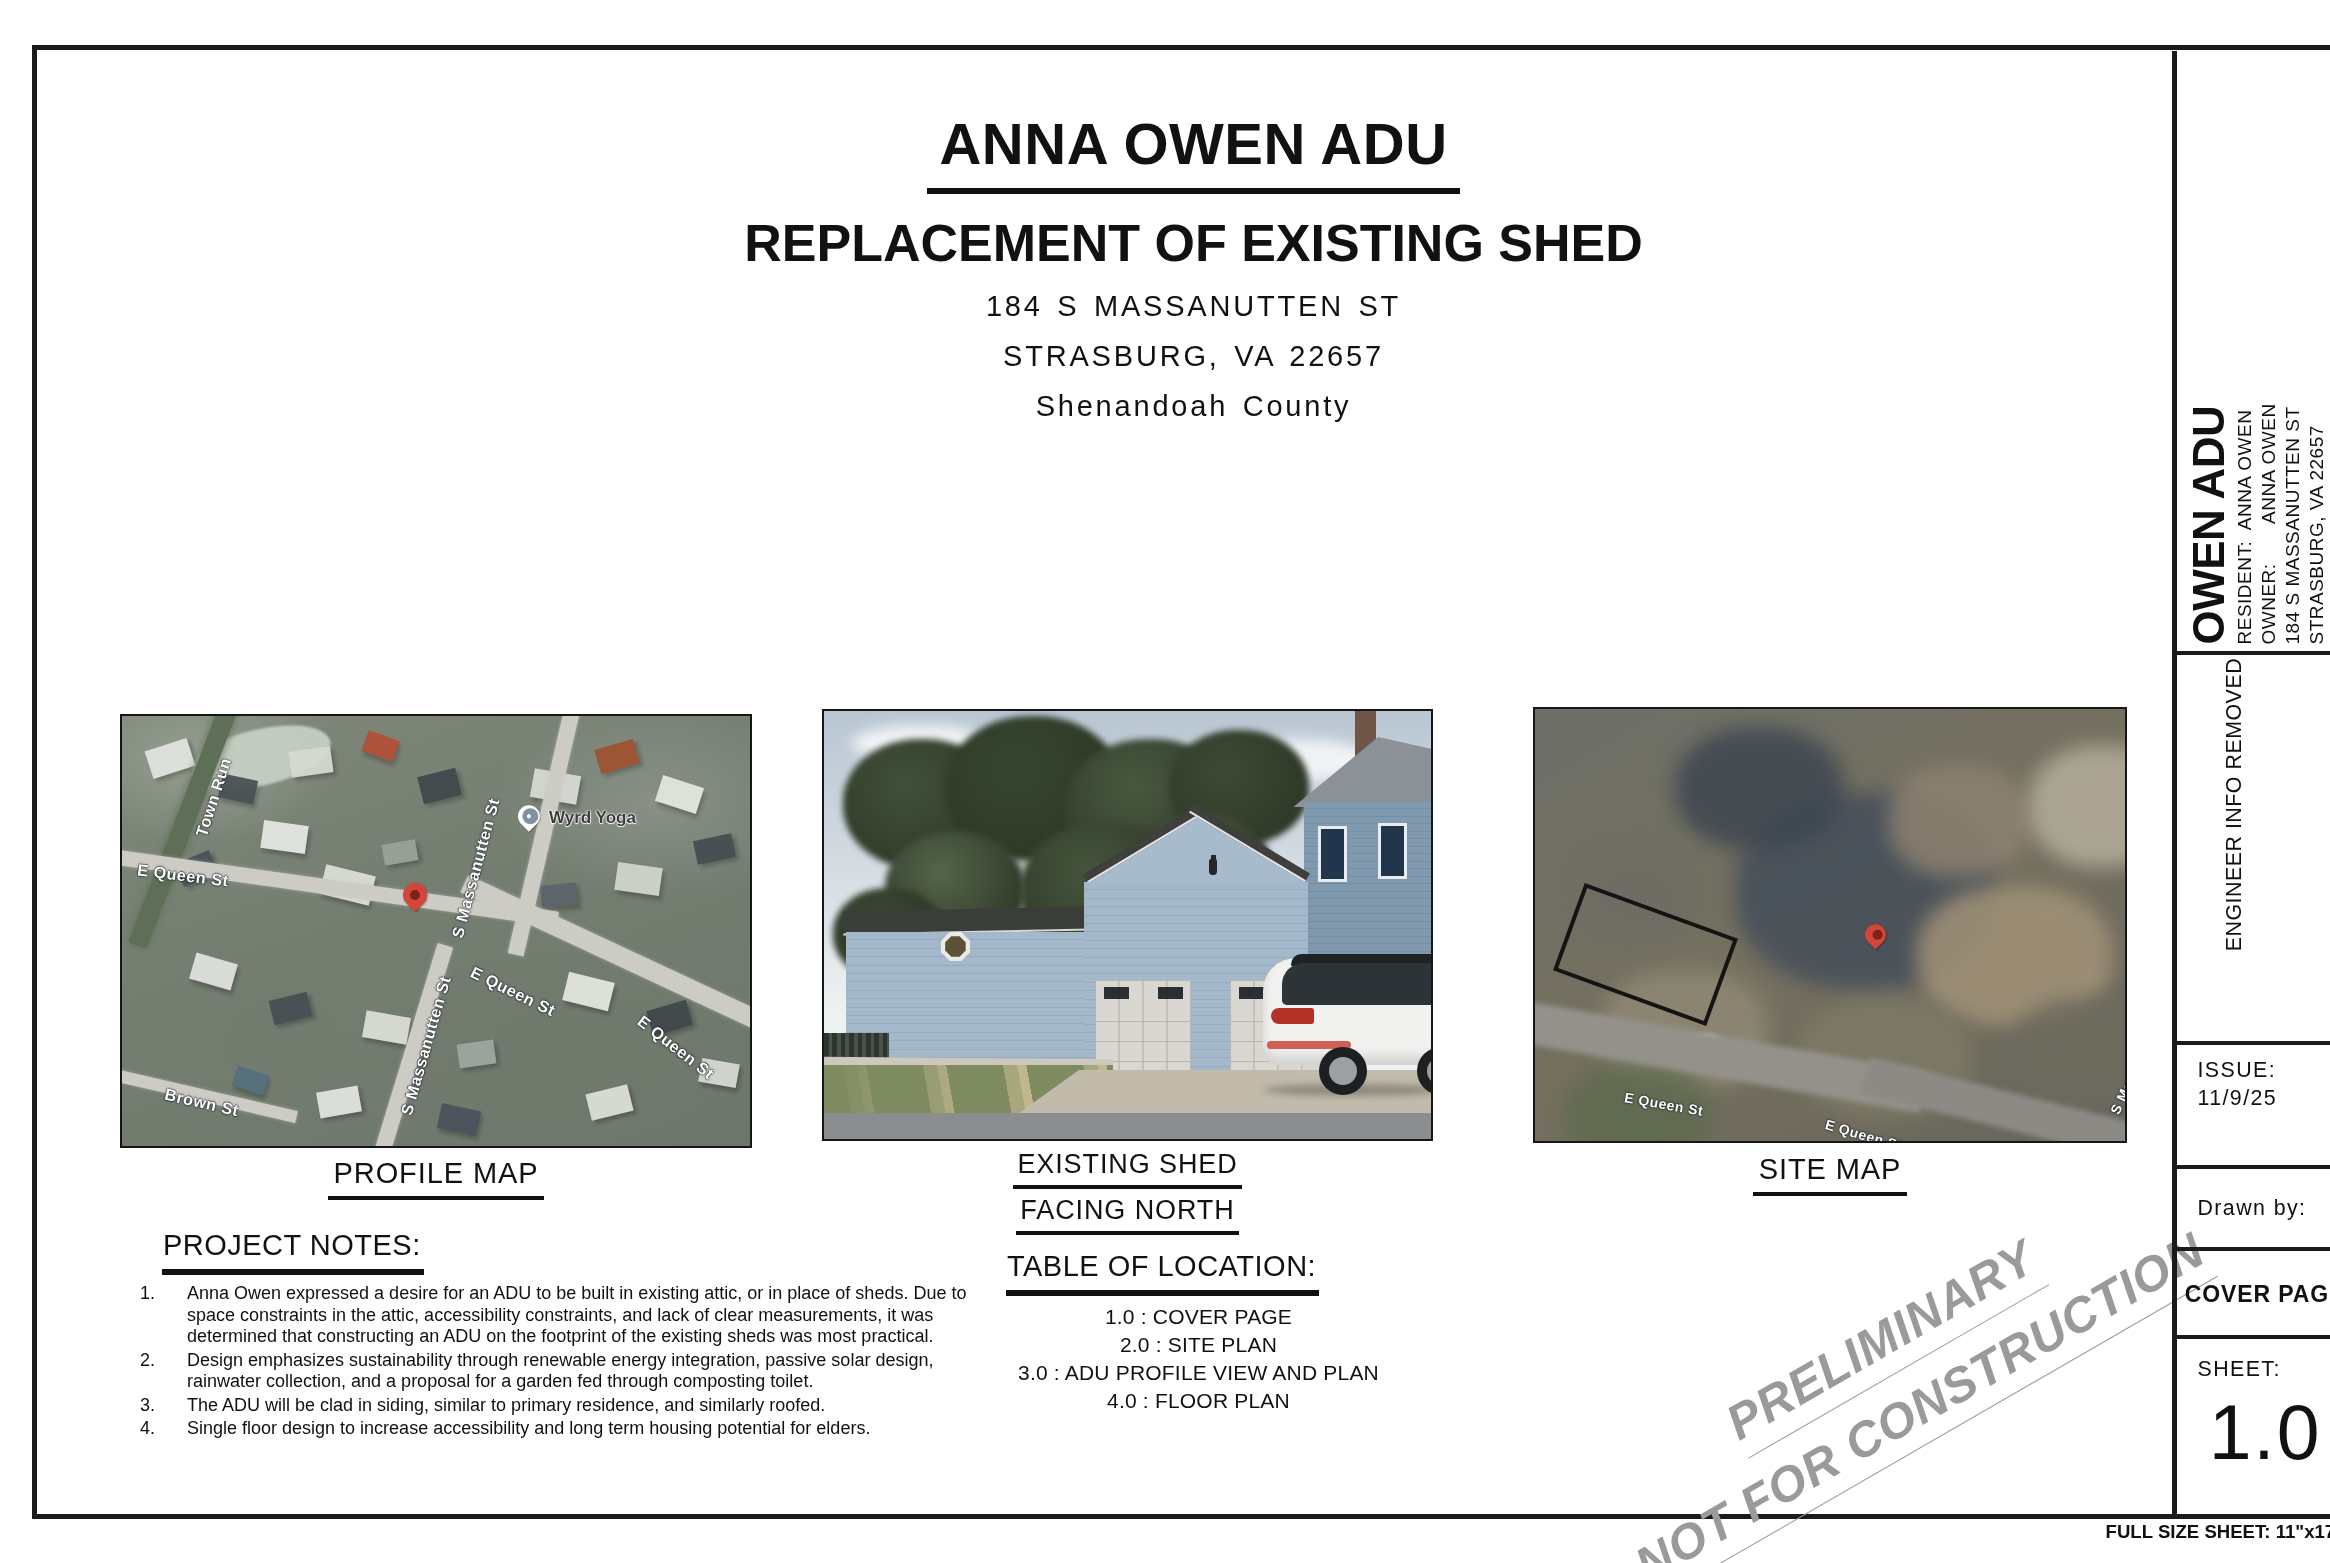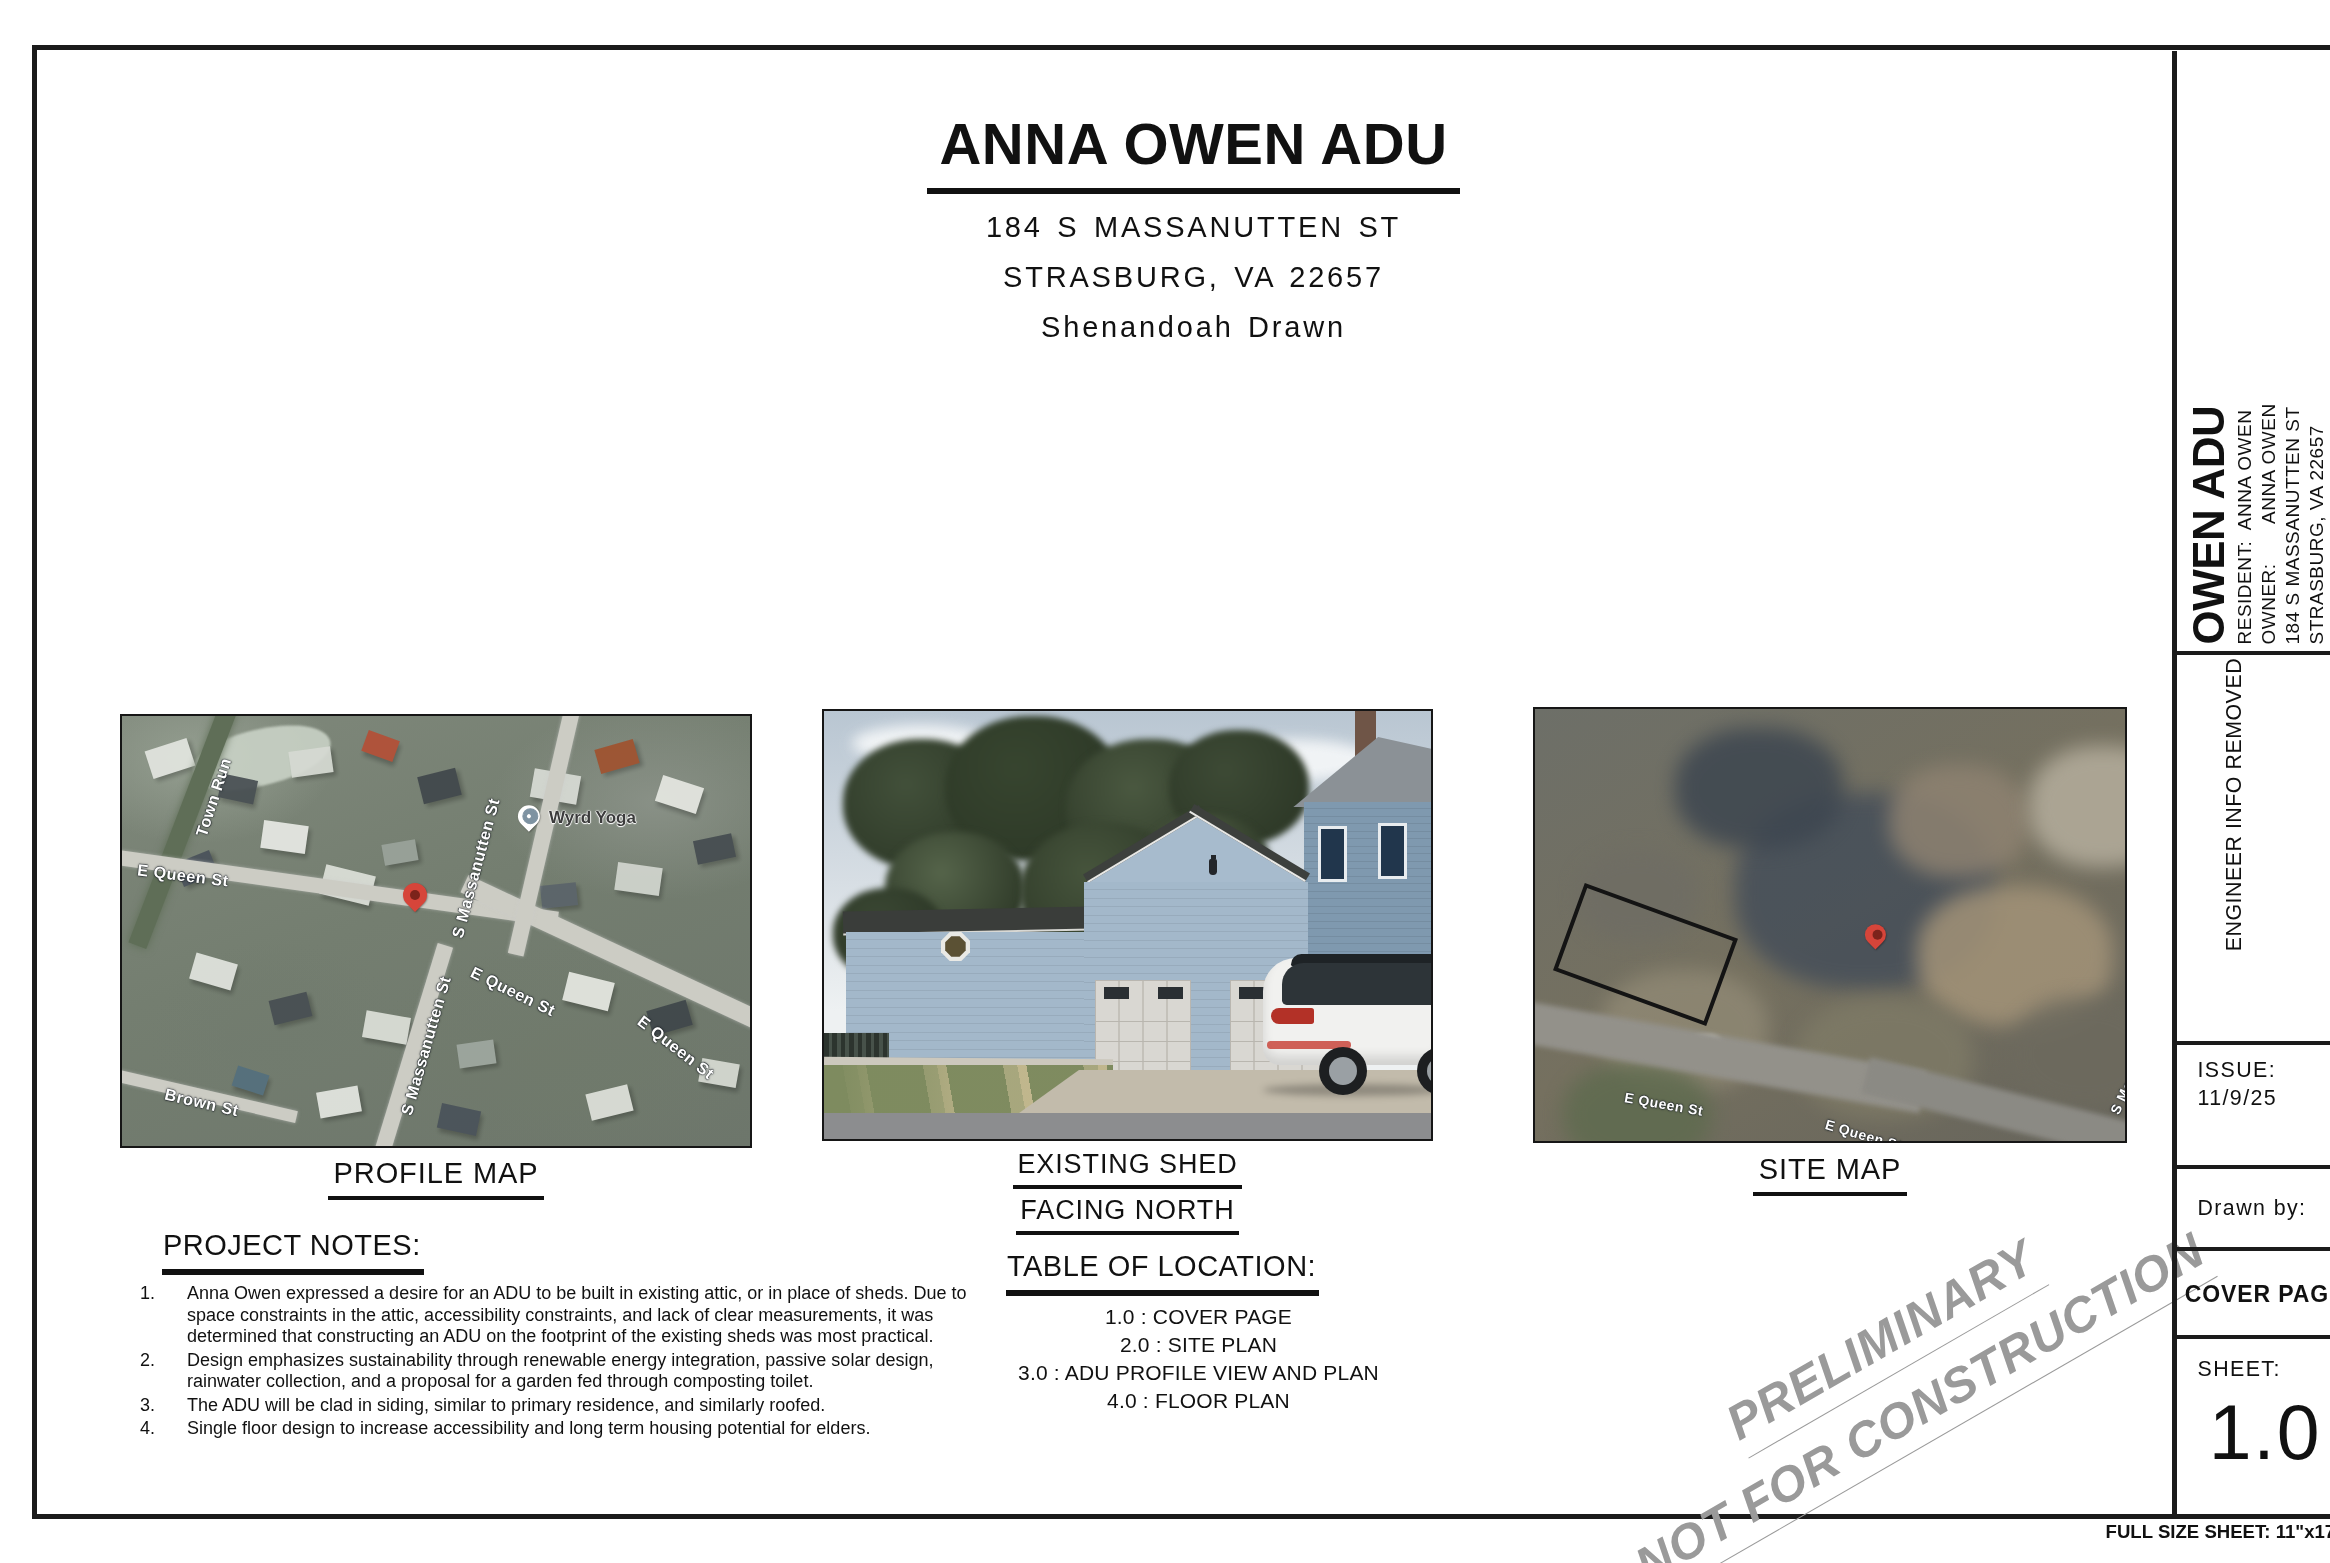--- a/index.html
+++ b/index.html
@@ -152,23 +152,24 @@
 </style>
 </head>
 <body>
 
 <div id="sheet">
 
   <div class="frame"></div>
 
   <div class="titlegroup">
     <div><span class="t-project">ANNA OWEN ADU</span></div>
+    <div class="t-sub">REPLACEMENT OF EXISTING SHED</div>
     <div class="t-addr">184 S MASSANUTTEN ST</div>
     <div class="t-addr2">STRASBURG, VA 22657</div>
-    <div class="t-county">Shenandoah Drawn</div>
+    <div class="t-county">Shenandoah County</div>
   </div>
 
   <div class="fig" id="fig-location">
     <div class="lm-base"></div>
     <div class="lm-pond"></div>
     <div id="lm-houses">
         <div style="position: absolute; left: 26px; top: 28px; width: 44px; height: 29px; transform: rotate(-18deg); background: rgb(227, 230, 224); box-shadow: rgba(0, 0, 0, 0.25) 2.8px 3.7px 4.7px; opacity: 0.92;"></div>
         <div style="position: absolute; left: 98px; top: 61px; width: 36px; height: 24px; transform: rotate(12deg); background: rgb(71, 78, 82); box-shadow: rgba(0, 0, 0, 0.25) 2.8px 3.7px 4.7px; opacity: 0.92;"></div>
         <div style="position: absolute; left: 168px; top: 33px; width: 42px; height: 26px; transform: rotate(-8deg); background: rgb(214, 218, 211); box-shadow: rgba(0, 0, 0, 0.25) 2.8px 3.7px 4.7px; opacity: 0.92;"></div>
         <div style="position: absolute; left: 242px; top: 18.6px; width: 33px; height: 22.4px; transform: rotate(20deg); background: rgb(180, 79, 54); box-shadow: rgba(0, 0, 0, 0.25) 2.8px 3.7px 4.7px; opacity: 0.92;"></div>

